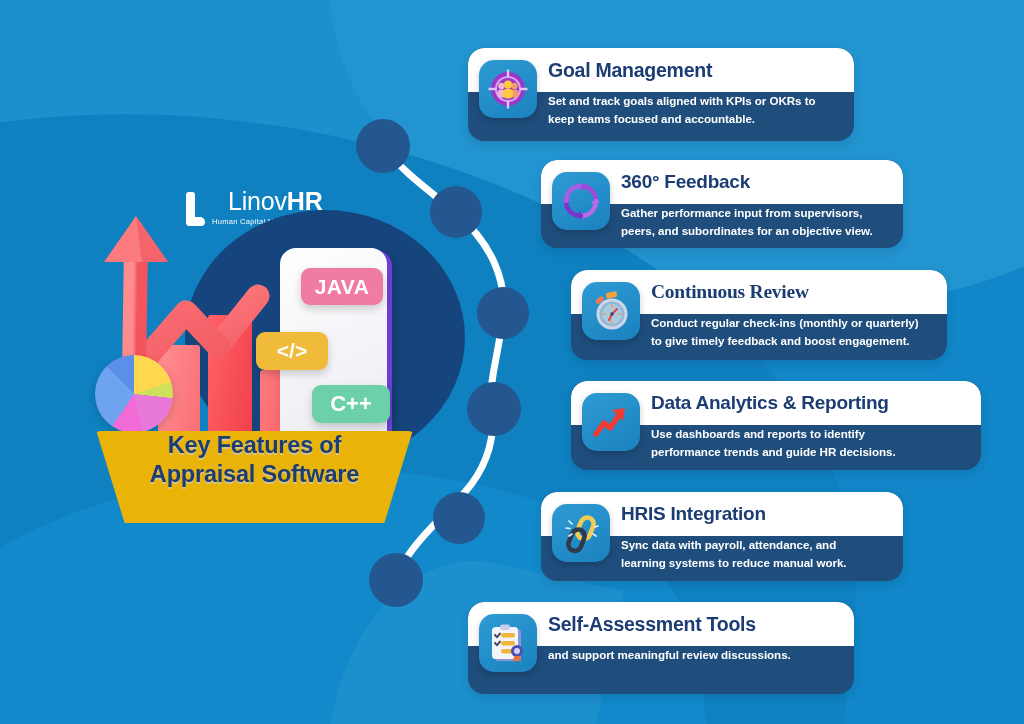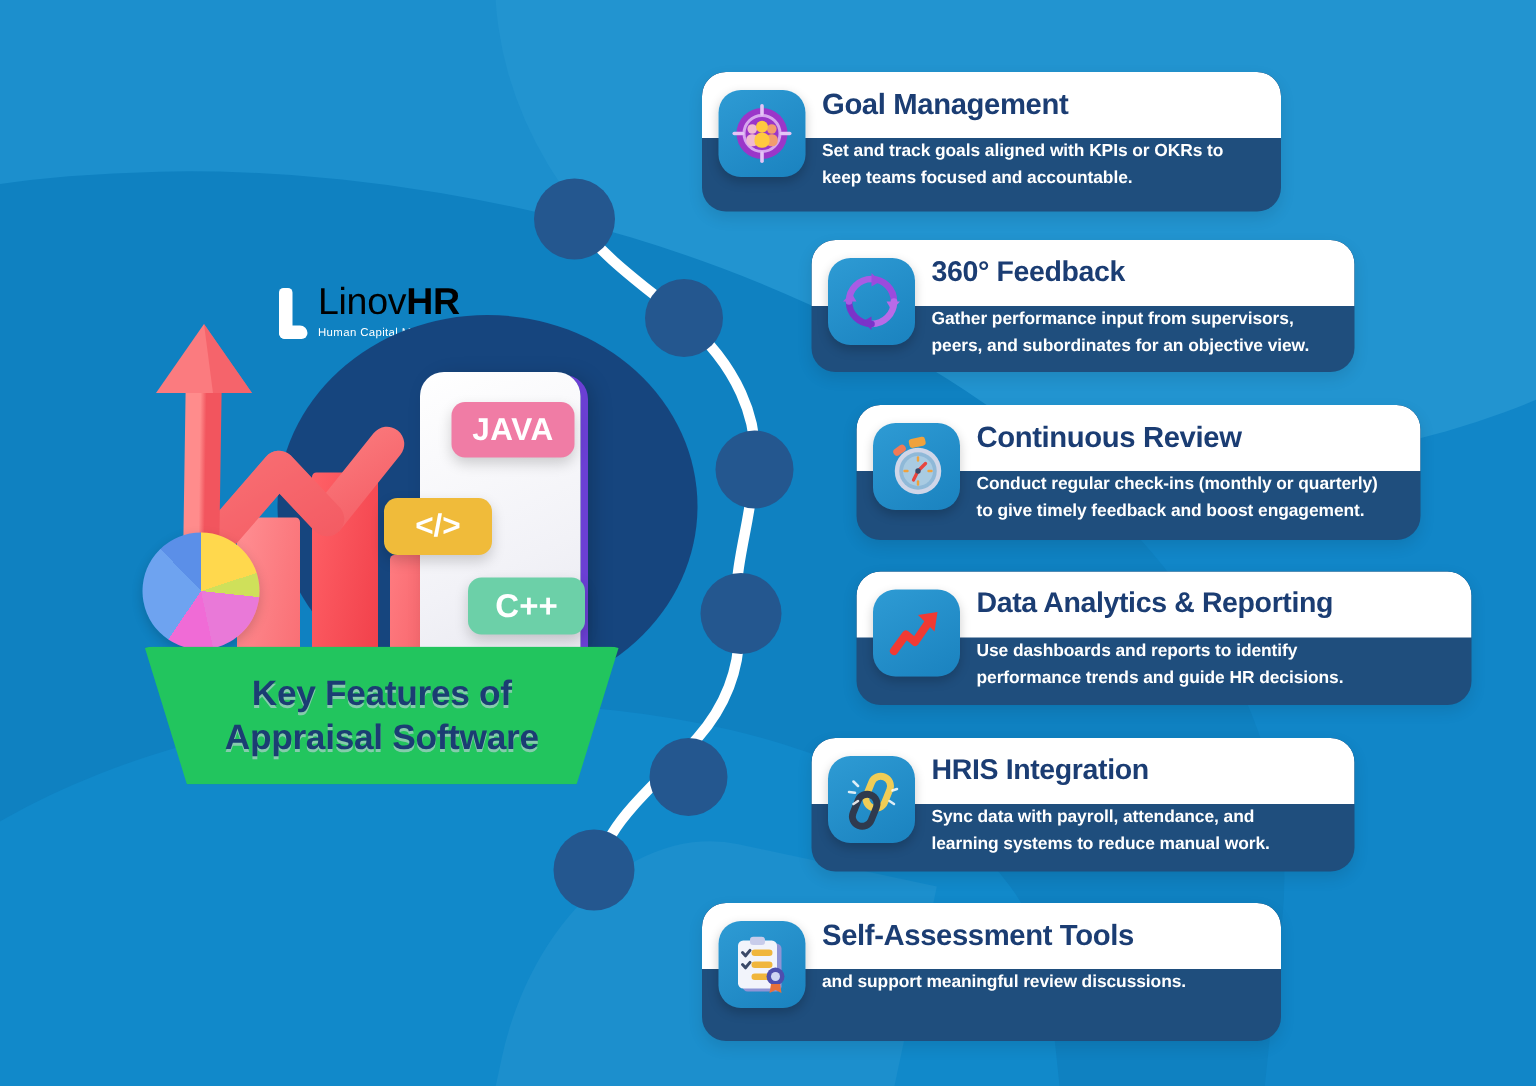--- a/index.html
+++ b/index.html
@@ -46,21 +46,21 @@
   }
   .logo-mark:before {
     content:""; position:absolute; left:0; top:0;
     width:9px; height:34px; background:#ffffff; border-radius:3px 3px 0 4px;
   }
   .logo-mark:after {
     content:""; position:absolute; left:0; bottom:0;
     width:19px; height:9px; background:#ffffff; border-radius:0 5px 4px 4px;
   }
   .logo-text { line-height:1; }
-  .logo-name { font-size:25px; font-weight:400; color:#000000; letter-spacing:-.2px; }
+  .logo-name { font-size:25px; font-weight:400; color:#ffffff; letter-spacing:-.2px;margin-left:16px; }
   .logo-name b { font-weight:800; }
   .logo-tag { font-size:7.6px; color:#ffffff; letter-spacing:.25px; margin-top:4px; font-weight:400; }
 
   
   .illus { position:absolute; left:80px; top:200px; width:360px; height:300px; }
   .navy-circle {
     position:absolute; left:105px; top:10px; width:280px; height:255px;
     background:#16457e; border-radius:50%;
   }
   .bars { position:absolute; left:40px; bottom:0; width:260px; height:220px; }
@@ -93,24 +93,24 @@
     position:absolute; border-radius:9px; display:flex; align-items:center; justify-content:center;
     color:#ffffff; font-weight:800; box-shadow:0 4px 9px rgba(0,0,0,.18);
   }
   .tag-java { left:221px; top:68px; width:82px; height:37px; background:#f07ca5; font-size:21px; letter-spacing:.4px; }
   .tag-code { left:176px; top:132px; width:72px; height:38px; background:#f0bb3a; font-size:21px; }
   .tag-cpp  { left:232px; top:185px; width:78px; height:38px; background:#6cd0a8; font-size:22px; }
 
   
   .title-banner {
     position:absolute; left:88px; top:431px; width:333px; height:92px;
-    background:#22c55e;
+    background:#eab308;
     clip-path:polygon(2.5% 0%, 97.5% 0%, 89% 100%, 11% 100%);
     border-radius:14px;
-    display:flex; align-items:center; justify-content:center;
+    display:flex; justify-content:center;
     box-shadow:0 5px 14px rgba(0,0,0,.13);
   }
   .title-banner .t {
     text-align:center; color:#1b3d73; font-weight:800; font-size:23.5px; line-height:1.22;
     letter-spacing:-.2px; text-shadow:0 2px 0 rgba(200,208,225,.6);
   }
 
   
   .connector { position:absolute; left:0; top:0; width:1024px; height:724px; pointer-events:none; }
   .node { fill:#24578f; }
@@ -153,21 +153,21 @@
   #card-3 { left:571px; top:381px; width:410px; height:89px; }
   #card-4 { left:541px; top:492px; width:362px; height:89px;padding-left:24px; }
   #card-5 { left:468px; top:602px; width:386px; height:92px; }
 
   #card-0 .card-title, #card-1 .card-title, #card-2 .card-title,
   #card-3 .card-title, #card-4 .card-title, #card-5 .card-title { left:80px; top:11px; }
   #card-0 .card-desc, #card-1 .card-desc, #card-2 .card-desc,
   #card-3 .card-desc, #card-4 .card-desc, #card-5 .card-desc { left:80px; top:44px; }
 
   #card-0 .card-title { font-size:19.5px; }
-  #card-2 .card-title { font-size:19.5px; }
+  #card-2 .card-title { font-size:19.5px;font-family:Liberation Serif, serif; }
   #card-3 .card-title { font-size:19px; }
   #card-5 .card-title { font-size:19.5px; }
 </style>
 </head>
 <body>
 
 <div id="stage">
 
   <div class="bg-base"></div>
   <div class="wave wave-a"></div>

